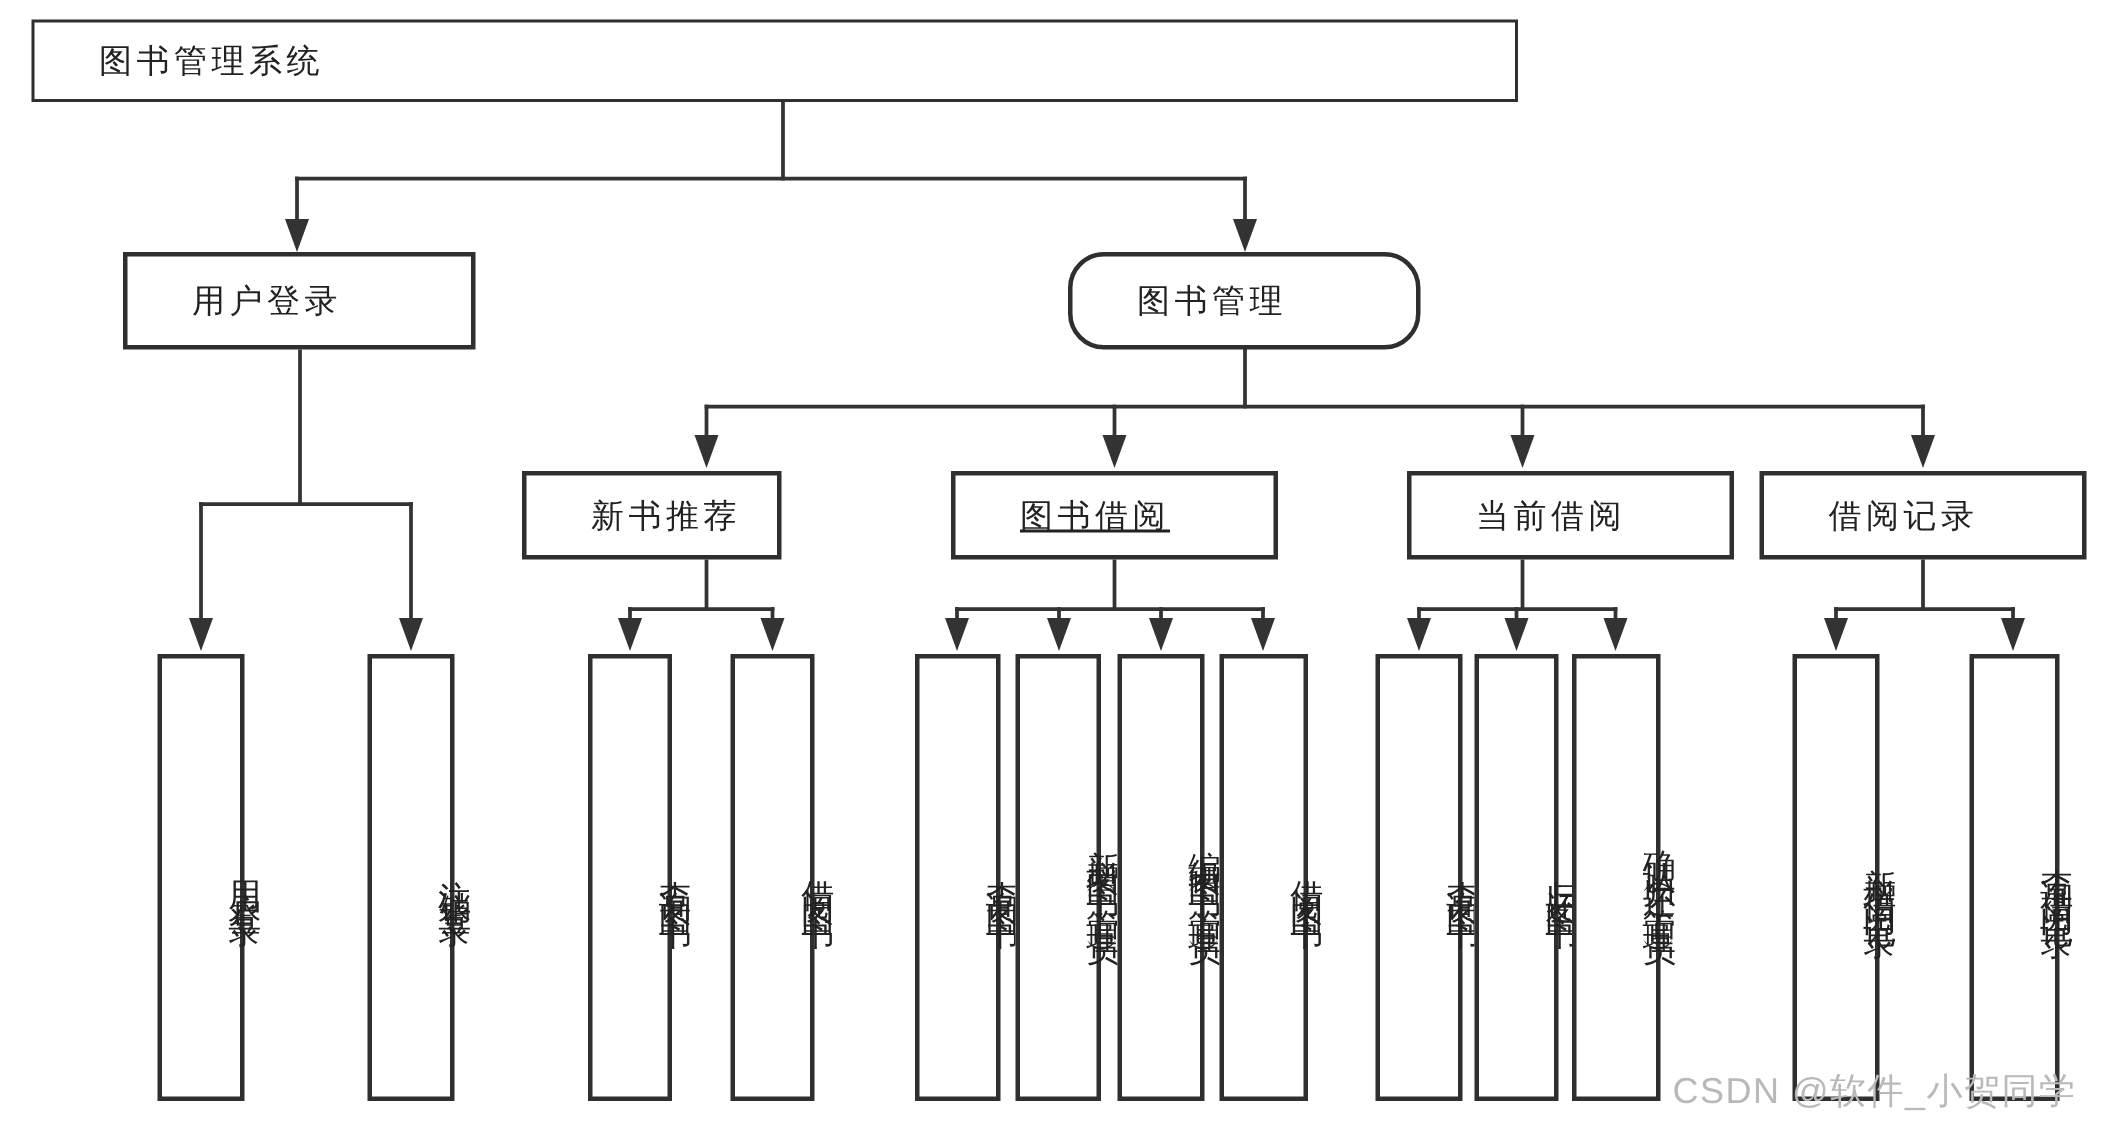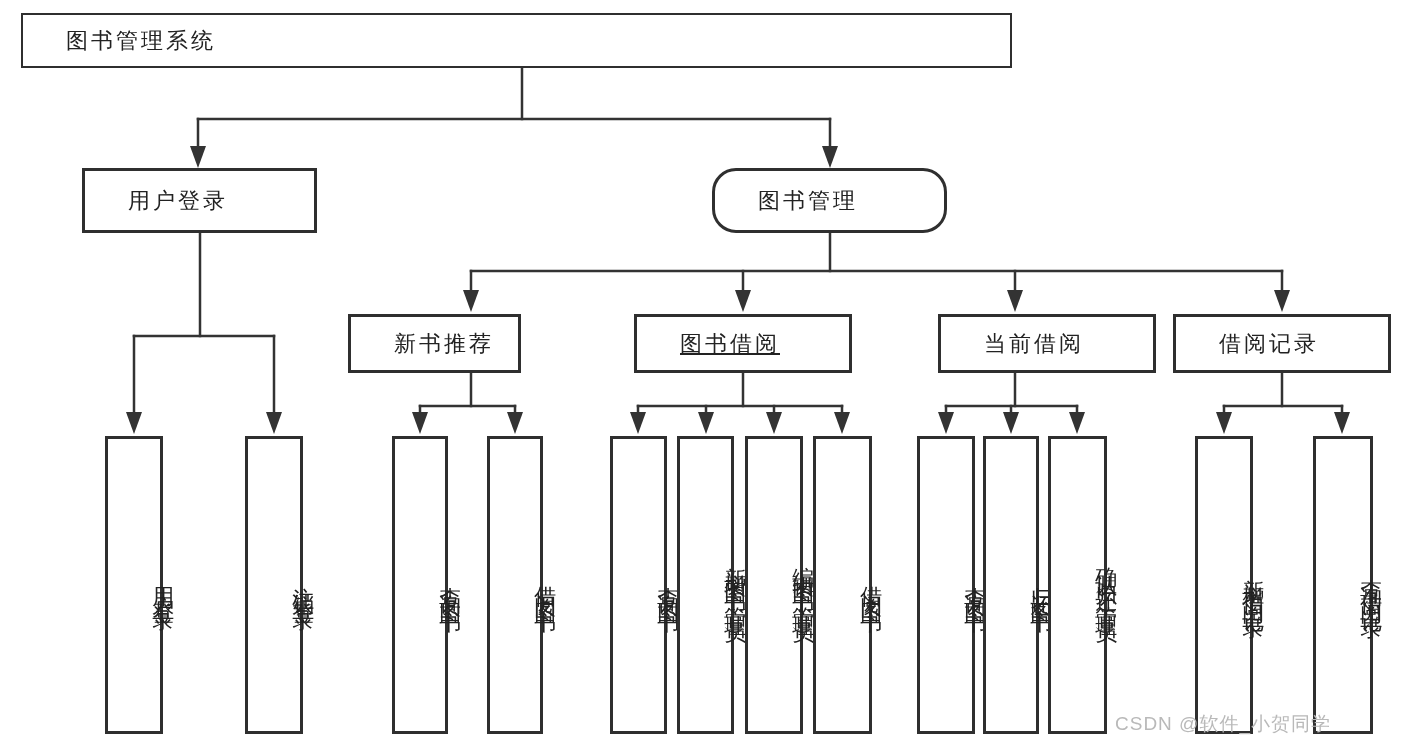--- a/index.html
+++ b/index.html
@@ -51,21 +51,21 @@
     text-orientation: mixed;
     letter-spacing: 8px;
     line-height: 1.1;
     font-size: 22px;
   }
   .watermark {
     position: absolute;
     z-index: 2;
     left: 1115px;
     top: 711px;
-    font-size: 19px;
+    font-size: 24px;
     color: var(--watermark);
     letter-spacing: 1px;
     white-space: nowrap;
   }
 </style>
 </head>
 <body>
 
 <div class="stage">
 

